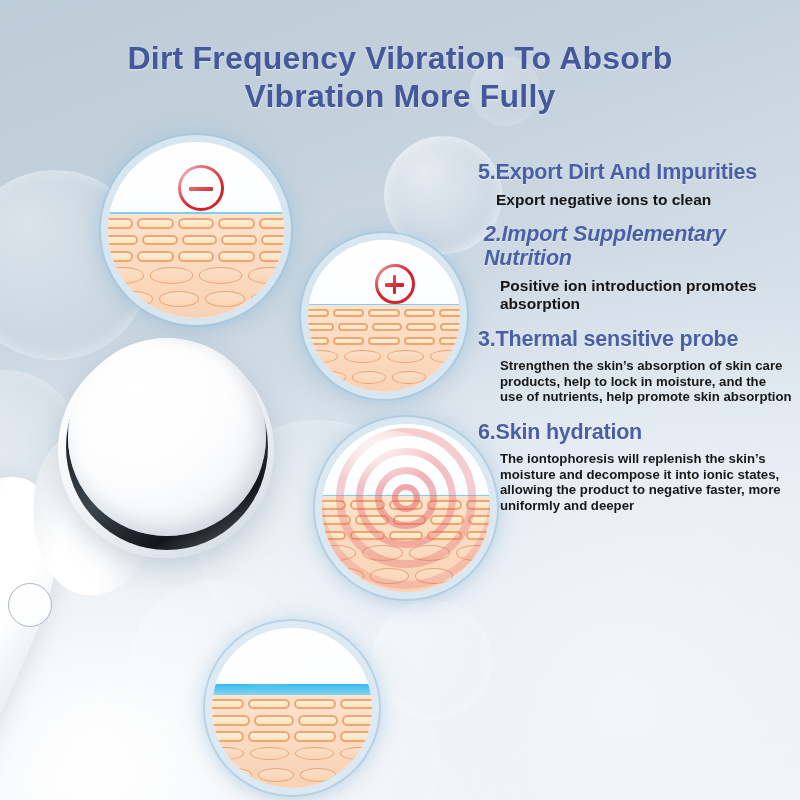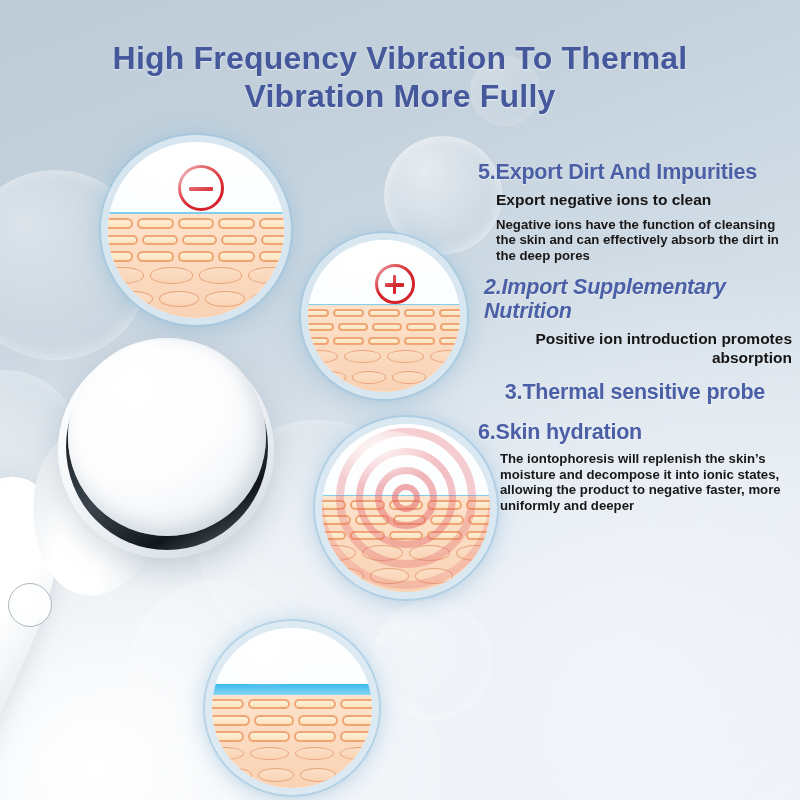--- a/index.html
+++ b/index.html
@@ -126,39 +126,39 @@
   .sub {
     color:#161616; font-weight:700; font-size:15.5px; line-height:1.2;
     margin:7px 0 0 18px;
   }
   .body {
     color:#181818; font-weight:700; font-size:13.2px; line-height:1.17;
     margin:7px 0 0 18px;
   }
   #b2 .h { margin-left:6px;font-style:italic; }
   #b3 .sub, #b3 .body, #b4 .body { margin-left:22px; }
-  #b2 .sub, #b2 .body { margin-left:22px;text-align:right; }
+  #b2 .sub, #b2 .body { margin-left:22px; }
 </style>
 </head>
 <body>
 
 <div class="bubbles">
   <div class="bub" style="left:384px;top:136px;width:118px;height:118px;"></div>
   <div class="bub" style="left:-40px;top:170px;width:190px;height:190px;opacity:.75;"></div>
   <div class="bub" style="left:-70px;top:370px;width:150px;height:150px;opacity:.6;"></div>
   <div class="bub" style="left:198px;top:420px;width:240px;height:240px;opacity:.5;"></div>
   <div class="bub" style="left:130px;top:580px;width:170px;height:170px;opacity:.45;"></div>
   <div class="bub" style="left:372px;top:600px;width:120px;height:120px;opacity:.5;"></div>
   <div class="bub" style="left:30px;top:690px;width:200px;height:200px;opacity:.4;"></div>
   <div class="bub" style="left:470px;top:56px;width:70px;height:70px;opacity:.4;"></div>
   <div class="bub" style="left:300px;top:690px;width:140px;height:140px;opacity:.38;"></div>
 </div>
 
 <div class="title">
-  <span>High Frequency Vibration To Thermal</span>
+  <span>Dirt Frequency Vibration To Absorb</span>
   <span class="l2">Vibration More Fully</span>
 </div>
 
 <div class="device">
   <div class="handle"></div>
   <div class="neck"></div>
   <div class="head-outer"></div>
   <div class="head-ring"></div>
   <div class="head-disc"></div>
   <div class="btn-circle"></div>
@@ -357,30 +357,30 @@
     </div>
     <div class="skin-glare"></div>
   </div>
 </div>
 
 <div class="content">
 
   <div class="block" id="b1">
     <div class="h">5.Export Dirt And Impurities</div>
     <div class="sub">Export negative ions to clean</div>
-    <div class="body">Negative ions have the function of cleansing the skin and can effectively absorb the dirt in the deep pores</div>
   </div>
 
   <div class="block" id="b2" style="margin-top:12px;">
     <div class="h">2.Import Supplementary Nutrition</div>
     <div class="sub">Positive ion introduction promotes absorption</div>
   </div>
 
-  <div class="block" id="b3" style="margin-top:13px;text-align:center;">
+  <div class="block" id="b3" style="margin-top:13px;">
     <div class="h">3.Thermal sensitive probe</div>
+    <div class="body">Strengthen the skin’s absorption of skin care products, help to lock in moisture, and the use of nutrients, help promote skin absorption</div>
   </div>
 
   <div class="block" id="b4" style="margin-top:16px;">
     <div class="h">6.Skin hydration</div>
     <div class="body">The iontophoresis will replenish the skin’s moisture and decompose it into ionic states, allowing the product to negative faster, more uniformly and deeper</div>
   </div>
 
 </div>
 
 </body></html>

